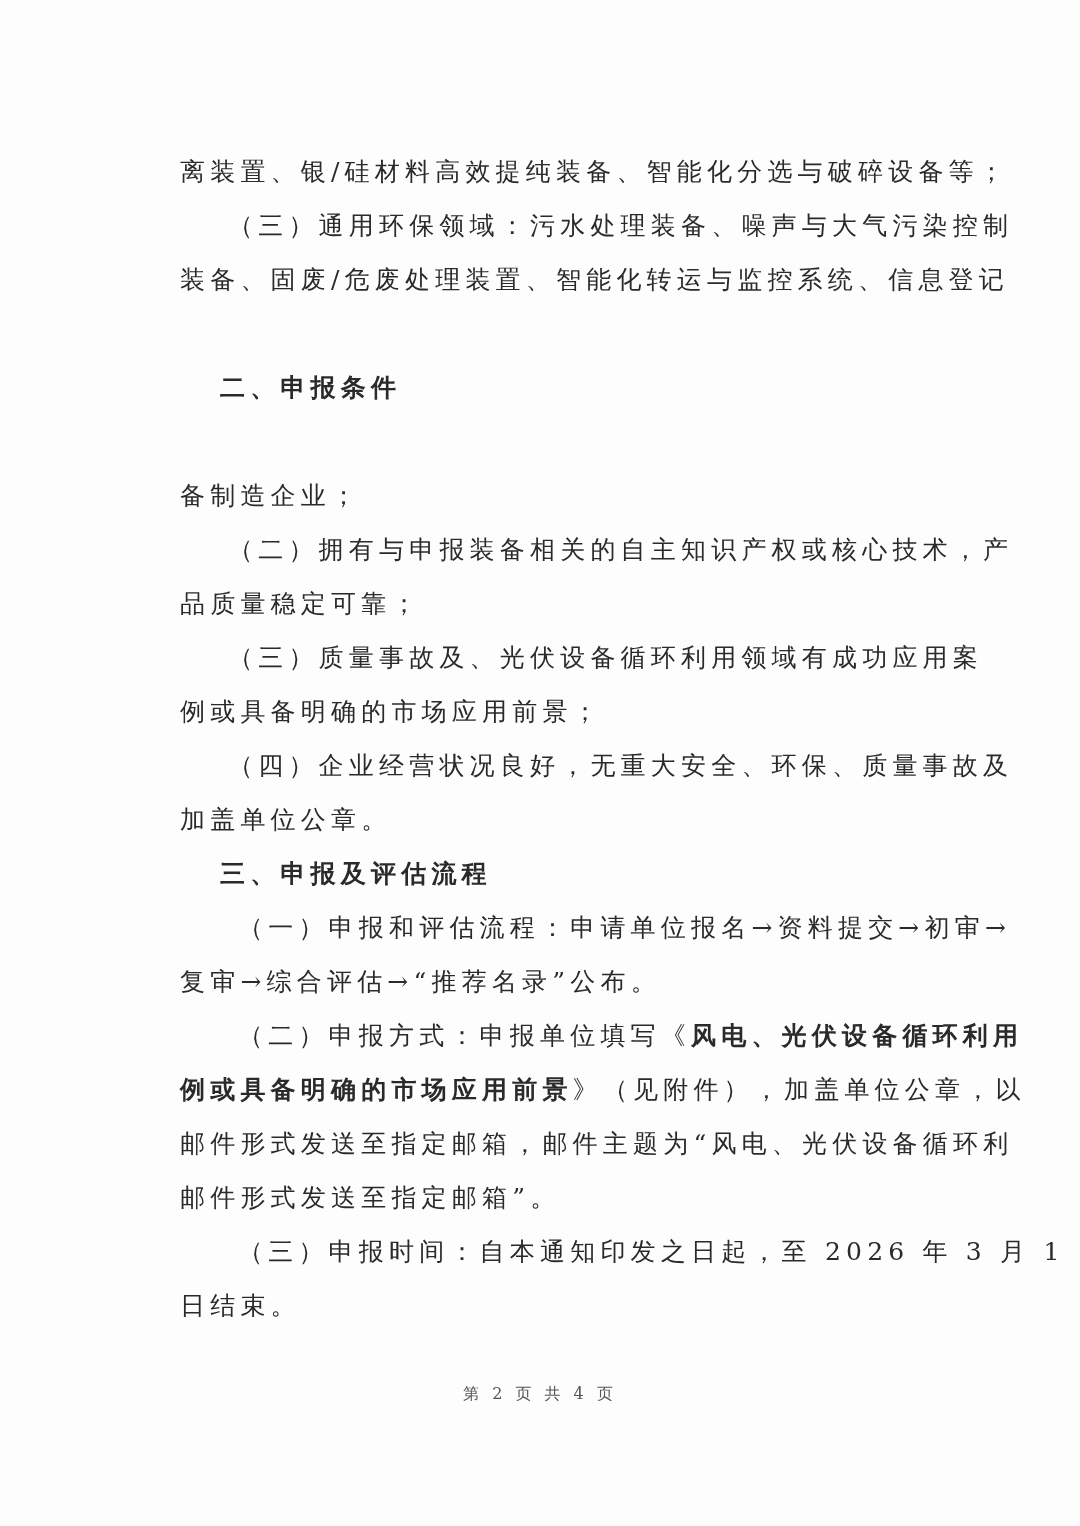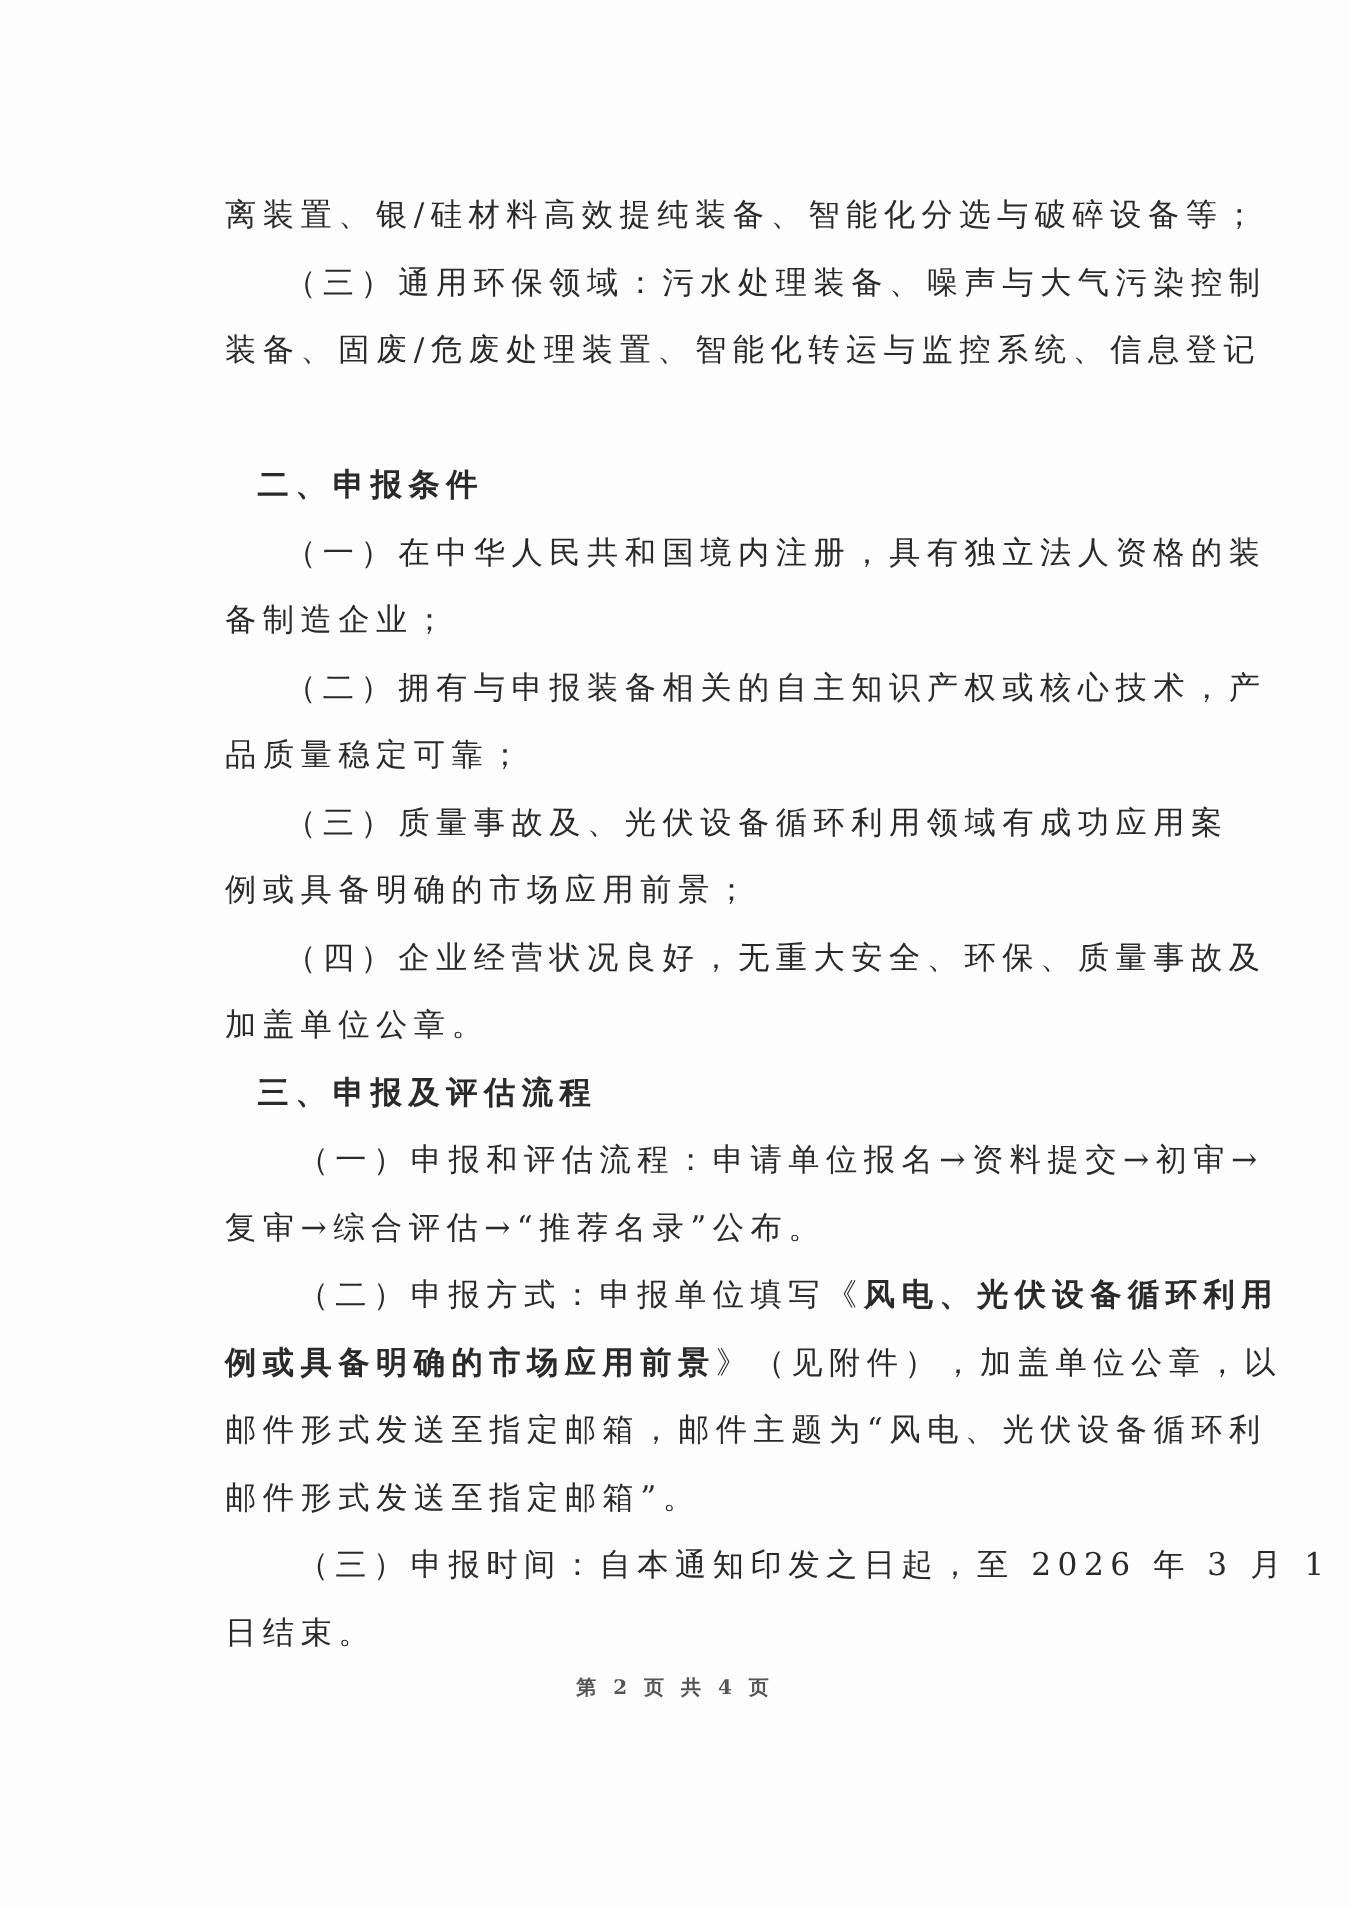--- a/index.html
+++ b/index.html
@@ -6,36 +6,35 @@
   body {
     width: 1080px; height: 1526px; background: #fdfdfd; position: relative; overflow: hidden;
     font-family: "DejaVu Serif", "Liberation Serif", serif; color: #2a2a2a;
   }
   .page { position: absolute; left: 0; top: 0; width: 1080px; height: 1154px; }
   .line {
     position: absolute; left: 180px; width: 720px; font-size: 25px; line-height: 30px;
     letter-spacing: 5.2px; white-space: nowrap;
   }
   .indent { left: 228px; }
-  .heading { font-weight: bold; left: 206px; }
+  .heading { font-weight: bold; left: 220px; }
   .bold { font-weight: bold; }
   .footer {
-    position: absolute; top: 1340px; left: 0; width: 1080px; text-align: center;
-    font-size: 16px; font-weight: bold; color: #555; letter-spacing: 4px;
+    position: absolute; top: 1384px; left: 0; width: 1080px; text-align: center;
+    font-size: 16px; font-weight: normal; color: #555; letter-spacing: 4px;
   }
 </style>
 </head>
 <body>
 
 <div class="page">
   <div class="line" style="top:157px">离装置、银/硅材料高效提纯装备、智能化分选与破碎设备等；</div>
   <div class="line indent" style="top:211px">（三）通用环保领域：污水处理装备、噪声与大气污染控制</div>
   <div class="line" style="top:265px">装备、固废/危废处理装置、智能化转运与监控系统、信息登记</div>
   <div class="line heading" style="top:373px">二、申报条件</div>
-  <div class="line indent" style="top:427px">（一）在中华人民共和国境内注册，具有独立法人资格的装</div>
   <div class="line" style="top:481px">备制造企业；</div>
   <div class="line indent" style="top:535px">（二）拥有与申报装备相关的自主知识产权或核心技术，产</div>
   <div class="line" style="top:589px">品质量稳定可靠；</div>
   <div class="line indent" style="top:643px">（三）质量事故及、光伏设备循环利用领域有成功应用案</div>
   <div class="line" style="top:697px">例或具备明确的市场应用前景；</div>
   <div class="line indent" style="top:751px">（四）企业经营状况良好，无重大安全、环保、质量事故及</div>
   <div class="line" style="top:805px">加盖单位公章。</div>
   <div class="line heading" style="top:859px">三、申报及评估流程</div>
   <div class="line indent" style="top:913px; left:238px">（一）申报和评估流程：申请单位报名→资料提交→初审→</div>
   <div class="line" style="top:967px">复审→综合评估→“推荐名录”公布。</div>

